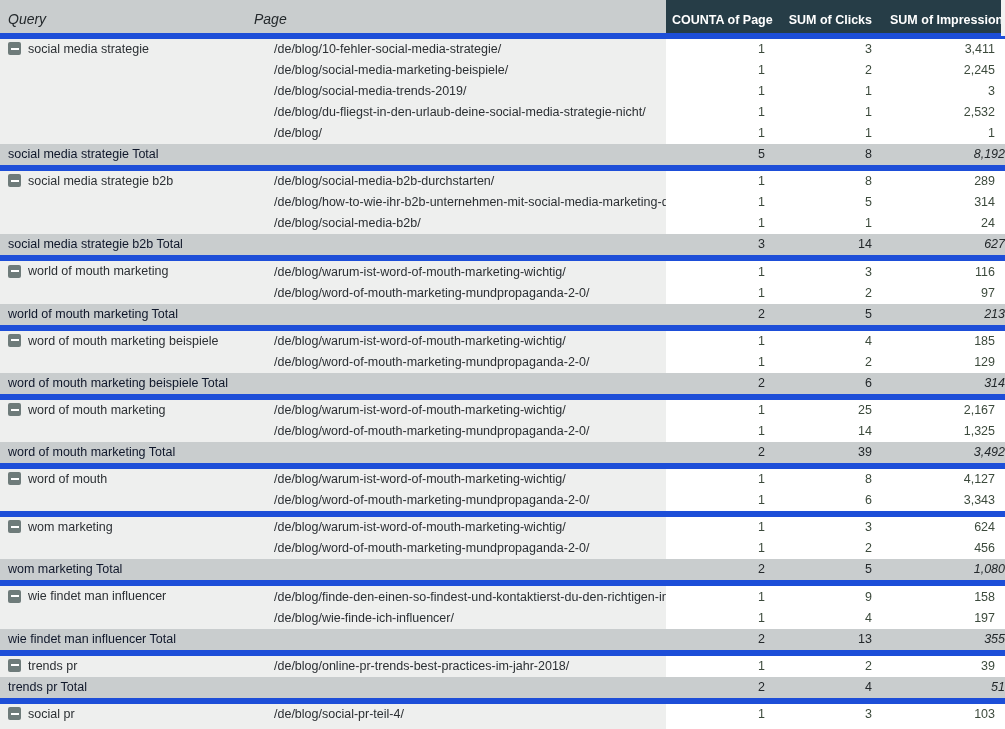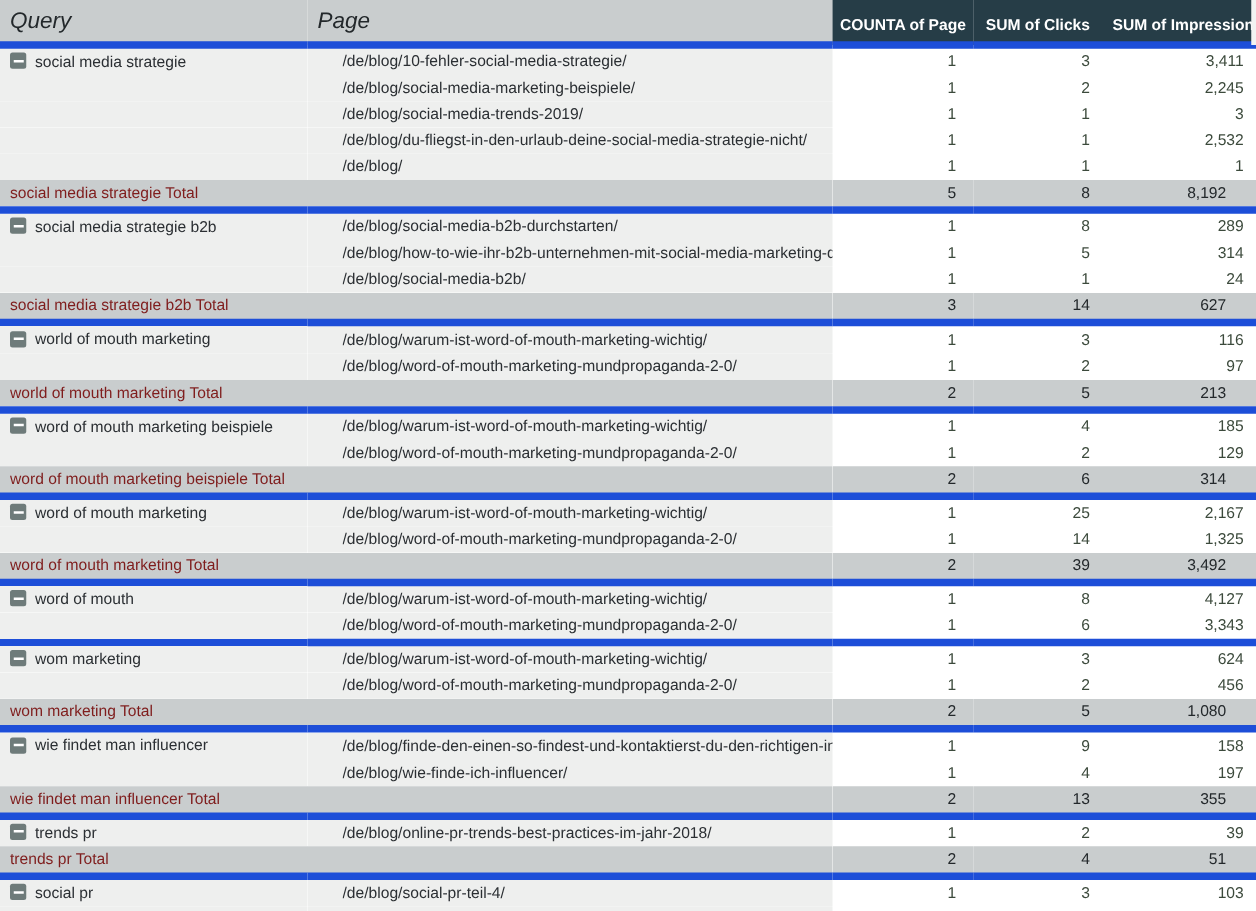--- a/index.html
+++ b/index.html
@@ -33,21 +33,21 @@
   thead th {
     padding: 0;
     vertical-align: bottom;
     font-weight: normal;
     border: none;
   }
   th.hdr-label {
     background: #c9cdce;
     color: #23282b;
     font-style: italic;
-    font-size: 18px;
+    font-size: 14px;
     text-align: left;
     padding: 0 0 6px 8px;
     border-bottom: 3px solid #263d47;
   }
   th.hdr-metric {
     background: #263d47;
     color: #ffffff;
     font-weight: bold;
     font-size: 12.5px;
     text-align: right;
@@ -90,27 +90,27 @@
     font-size: 12.5px;
   }
   td.n-counta { padding-right: 14px; }
   td.n-clicks { padding-right: 12px; }
   td.n-impr   { padding-right: 10px; margin-top: 46px; }
 
   
   tbody tr.total-row { height: 21px; }
   tbody tr.total-row td {
     background: #c9cdce;
-    color: #7f1d1d;
+    color: #0f172a;
   }
   tbody tr.total-row td.t-label { padding-left: 8px; }
   tbody tr.total-row td.t-num { text-align: right; color: #23282b; }
   tbody tr.total-row td.t-counta { padding-right: 14px; }
   tbody tr.total-row td.t-clicks { padding-right: 12px; }
-  tbody tr.total-row td.t-impr { padding-right: 24px; }
+  tbody tr.total-row td.t-impr { padding-right: 0; font-style: italic; }
 
   
   tr.group-start td { border-top: 6px solid #1d4ed8; }
 
   
   .collapse-icon {
     display: inline-block;
     width: 13px;
     height: 13px;
     background: #6e7b7a;

